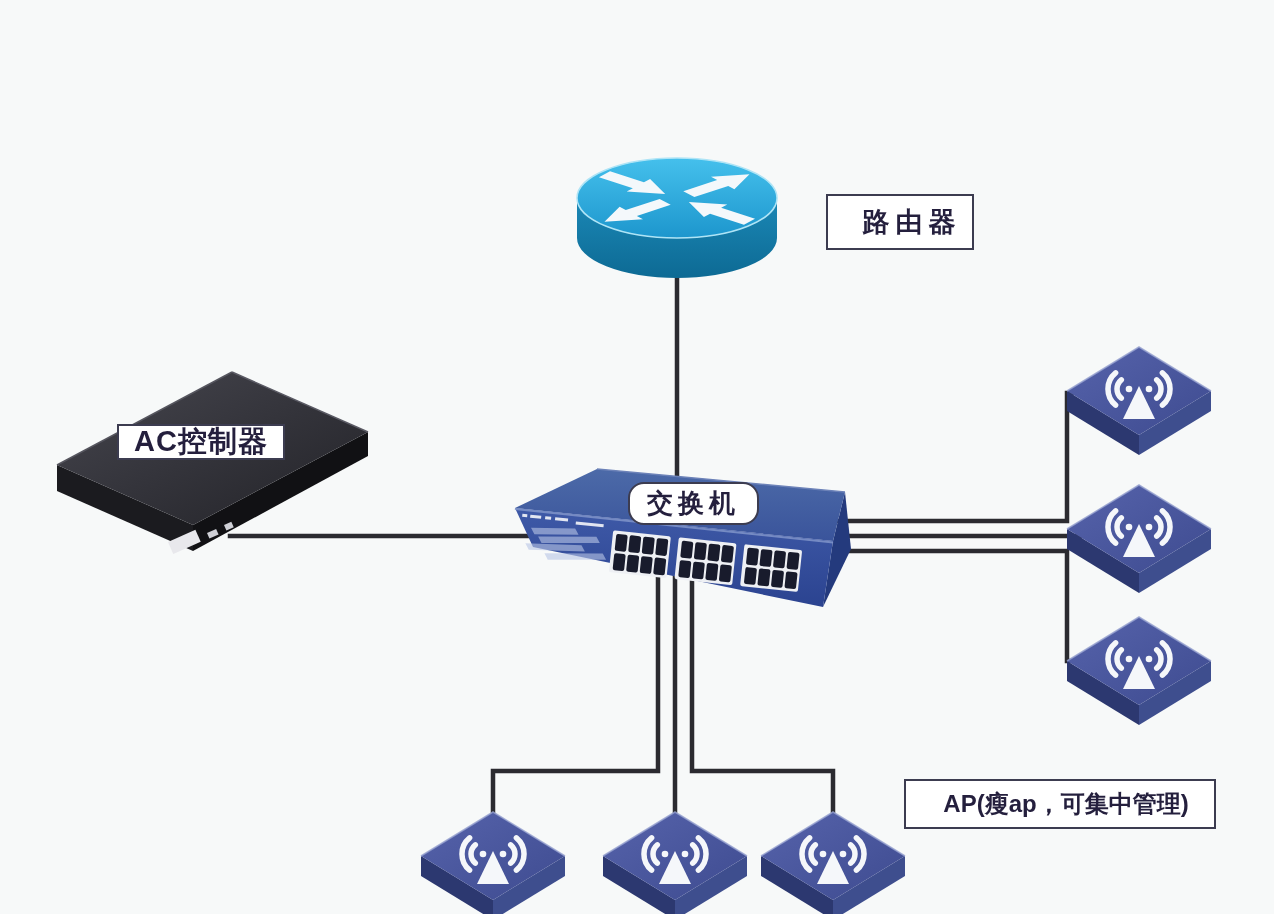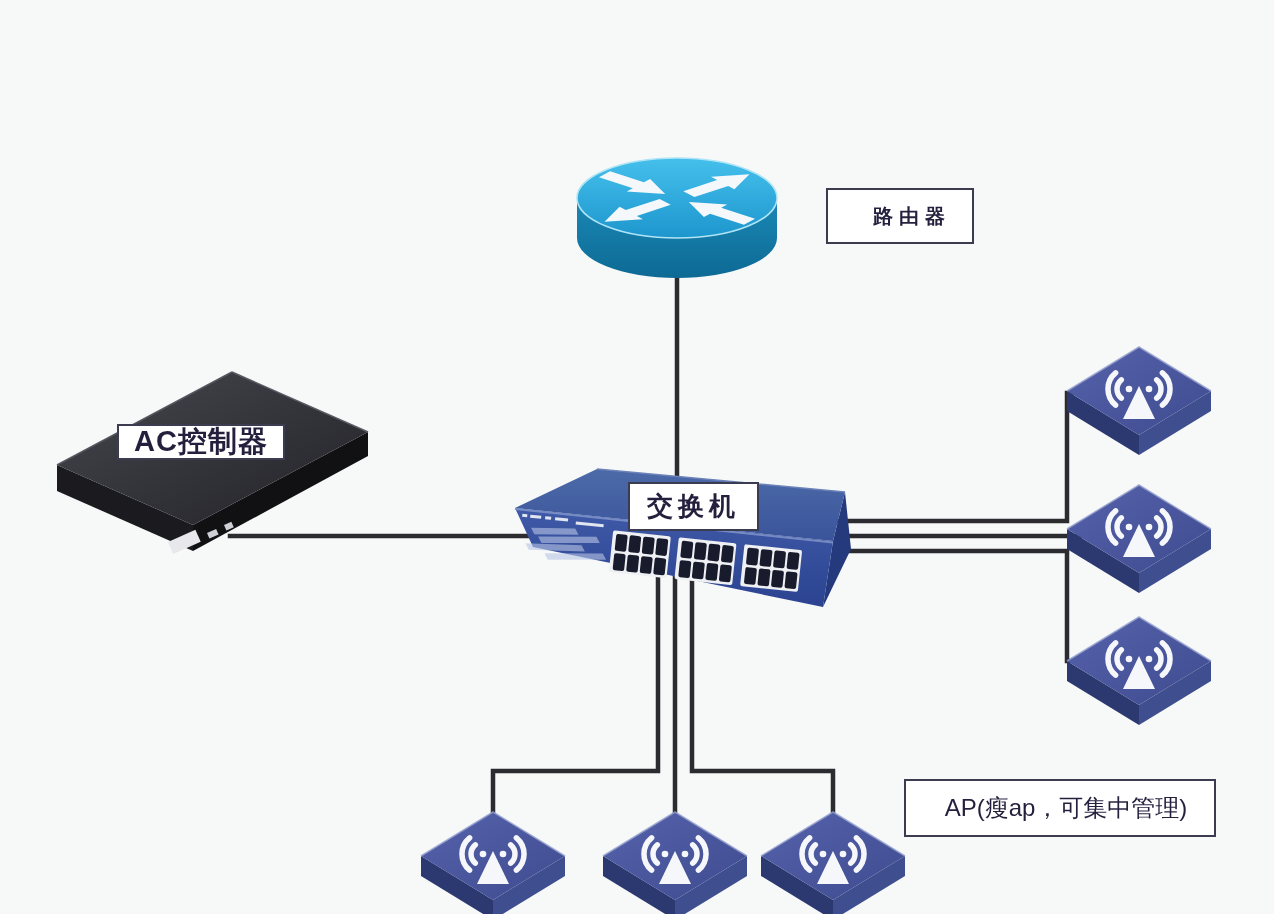--- a/index.html
+++ b/index.html
@@ -13,24 +13,24 @@
   .stage svg{position:absolute;left:0;top:0;}
   .label{
     position:absolute;
     background:#ffffff;
     border:2px solid #3c3c50;
     color:#241f3d;
     display:flex;align-items:center;justify-content:center;
     box-sizing:border-box;
     white-space:nowrap;
   }
-  .label-router{left:826px;top:188px;width:148px;height:56px;font-size:20px;letter-spacing:6px;font-weight:600;padding-left:24px;}
+  .label-router{left:826px;top:194px;width:148px;height:56px;font-size:27px;letter-spacing:6px;font-weight:600;padding-left:24px;}
   .label-ac{left:117px;top:424px;width:168px;height:36px;font-size:29px;letter-spacing:1px;font-weight:600;}
-  .label-switch{left:628px;top:482px;width:131px;height:49px;font-size:26px;letter-spacing:5px;font-weight:600;}
-  .label-ap{left:904px;top:779px;width:312px;height:58px;font-size:24px;letter-spacing:0;font-weight:400;padding-left:12px;}
+  .label-switch{left:628px;top:482px;width:131px;height:43px;font-size:26px;letter-spacing:5px;font-weight:600;border-radius:16px;}
+  .label-ap{left:904px;top:779px;width:312px;height:50px;font-size:24px;letter-spacing:0;font-weight:700;padding-left:12px;}
 </style>
 </head>
 <body>
 
 <div class="stage">
 
 <svg width="1274" height="914" viewBox="0 0 1274 914">
   <defs>
     <linearGradient id="routerTop" x1="0" y1="0" x2="0" y2="1">
       <stop offset="0" stop-color="#45c0ec"></stop>

